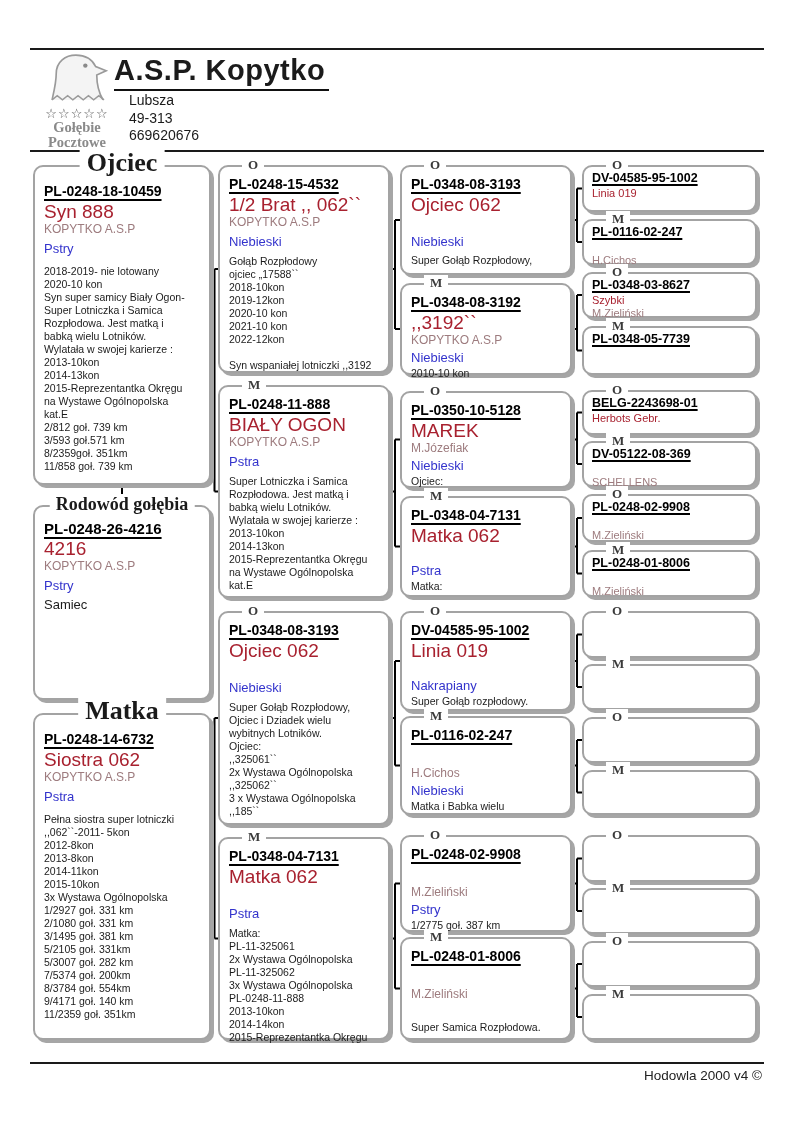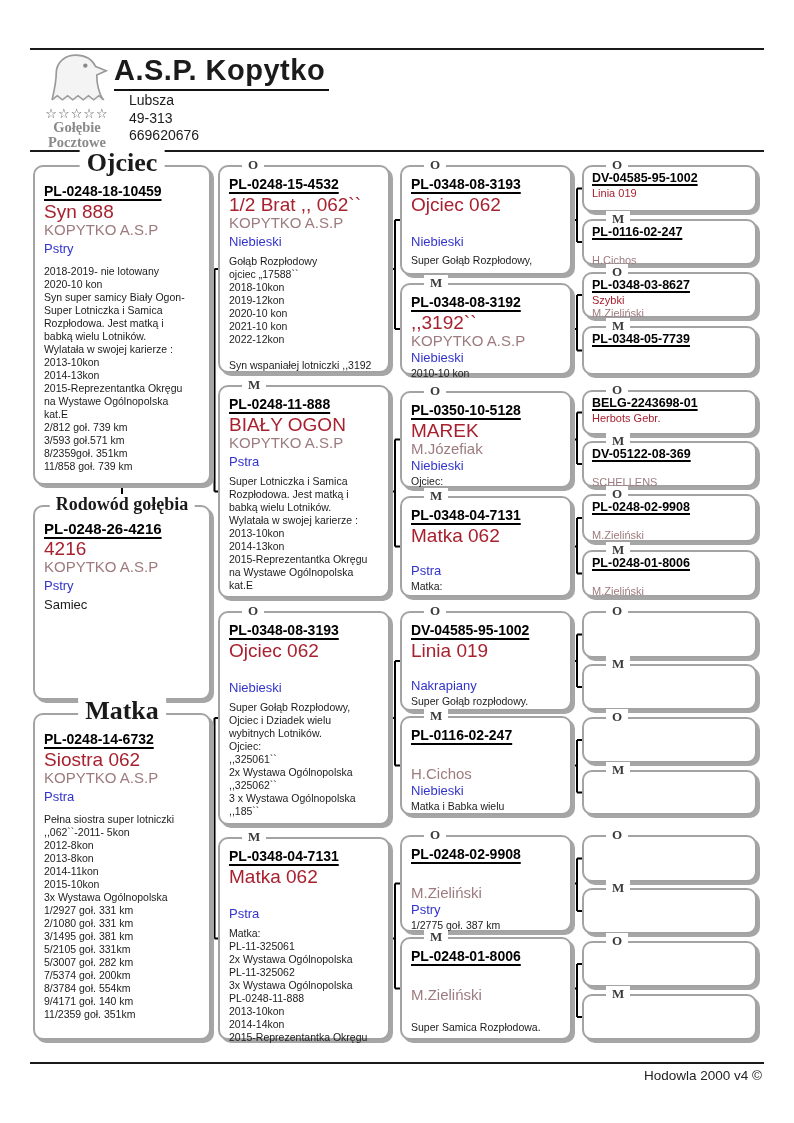--- a/index.html
+++ b/index.html
@@ -21,21 +21,21 @@
         box-shadow:3px 3px 0 #a6a6a6;padding:8px 8px 4px 9px;box-sizing:border-box;z-index:1;}
   .pbox.c1{padding-top:15px;}
   .lgd{position:absolute;background:#fff;font-family:"Liberation Serif",serif;font-weight:bold;
        color:#1a1a1a;z-index:2;}
   .lgd.big{left:50%;transform:translateX(-50%);top:-18px;font-size:26px;line-height:28px;padding:0 7px;white-space:nowrap;}
   .lgd.mid{left:50%;transform:translateX(-50%);top:-13px;font-size:18px;line-height:20px;padding:0 6px;white-space:nowrap;}
   .lgd.sm{left:22px;top:-10px;font-size:13px;line-height:16px;padding:0 6px;color:#3a3a3a;}
   .ring{font-size:14px;font-weight:bold;color:#000;line-height:19px;white-space:nowrap;
         text-decoration:underline;text-decoration-thickness:2px;text-underline-offset:3px;}
   .pname{font-size:19px;color:#A8212F;line-height:18px;min-height:18px;margin-top:2px;white-space:nowrap;}
-  .owner{font-size:15px;color:#9D7B7E;line-height:17px;min-height:17px;white-space:nowrap;}
+  .owner{font-size:12px;color:#9D7B7E;line-height:17px;min-height:17px;white-space:nowrap;}
   .pcolor{font-size:13px;color:#3333CC;line-height:18px;min-height:18px;margin-top:2px;white-space:nowrap;}
   .desc{font-size:10.5px;color:#1b1b1b;line-height:13px;margin-top:7px;white-space:pre-line;}
   .c2 .desc,.c3 .desc{margin-top:4px;}
   .c3 .desc{margin-top:3px;}
   .c4{padding:4px 6px 2px 8px;}
   .c4 .ring{font-size:12.5px;line-height:15px;text-decoration-thickness:2px;text-underline-offset:2px;}
   .c4 .pname{font-size:11px;line-height:13px;min-height:13px;margin-top:1px;}
   .c4 .owner{font-size:11px;line-height:13px;min-height:13px;}
   #connectors{position:absolute;left:0;top:0;z-index:0;}
   .footer-credit{position:absolute;right:32px;top:1068px;font-size:13.5px;color:#222;}

